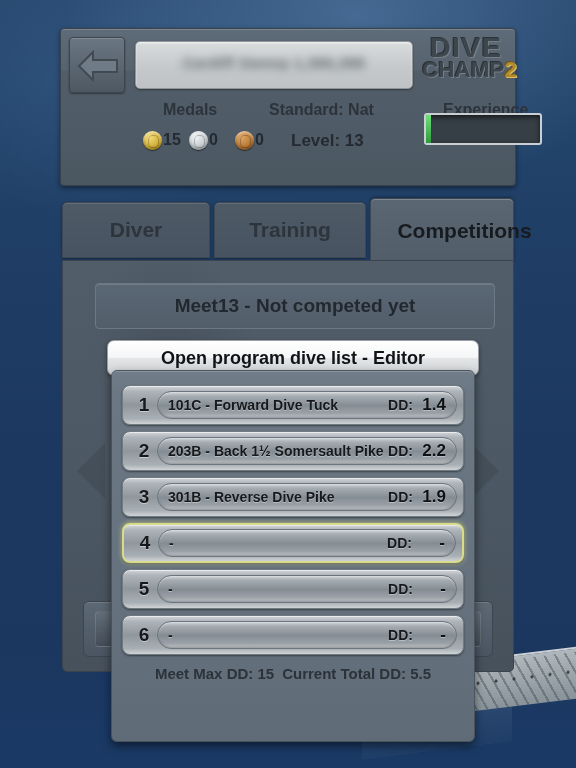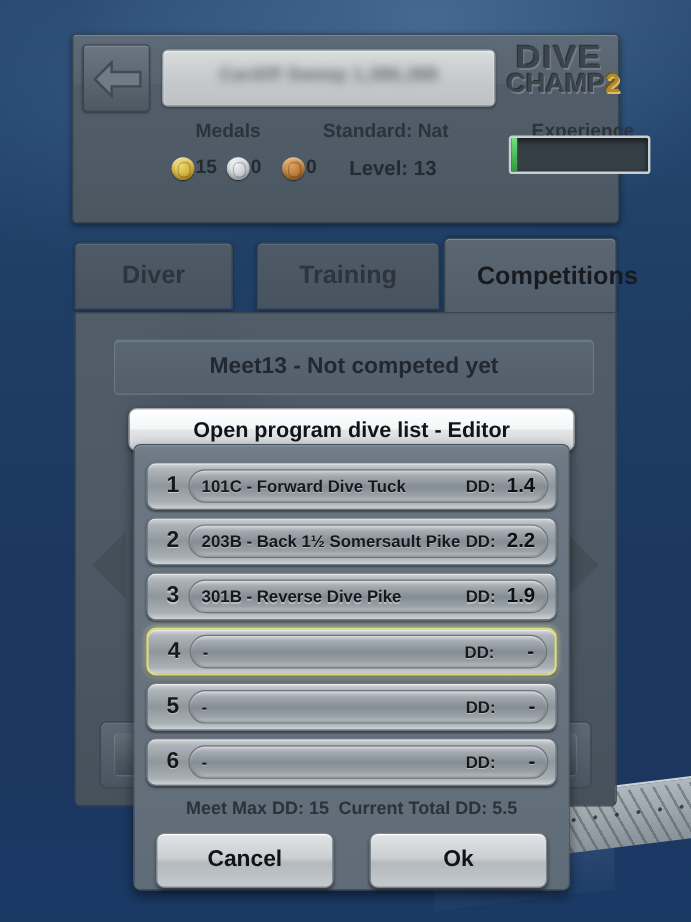--- a/index.html
+++ b/index.html
@@ -315,21 +315,21 @@
 
     <div class="val" style="left:230px; top:30px; font-size:17px;">Level: 13</div>
 
     <div class="xpbar">
       <div class="xpfill" id="xpfill" style="width: 4%;"></div>
     </div>
   </div>
 </div>
 
 <div class="tabs">
-  <div class="tab" style="left:0px;   width:132px;">Diver</div>
+  <div class="tab" style="left:0px;   width:148px;">Diver</div>
   <div class="tab" style="left:152px; width:152px;">Training</div>
   <div class="tab active" style="left:308px; width:144px;padding-left:45px;">Competitions</div>
 </div>
 
 <div class="content">
   <div class="ghost-diver"></div>
 
   <div class="meetbar">Meet13 - Not competed yet</div>
 
   <div class="faint">Junior Elite Open (program)</div>
@@ -404,18 +404,14 @@
             <div class="ddval">-</div>
           </div>
         </div>
       </div>
 
     <div class="totals">
       <span>Meet Max DD: 15</span>
       <span>Current Total DD: 5.5</span>
     </div>
 
-    <div class="actions">
-      <div class="abtn">Cancel</div>
-      <div class="abtn">Ok</div>
-    </div>
   </div>
 </div>
 
 </body></html>

